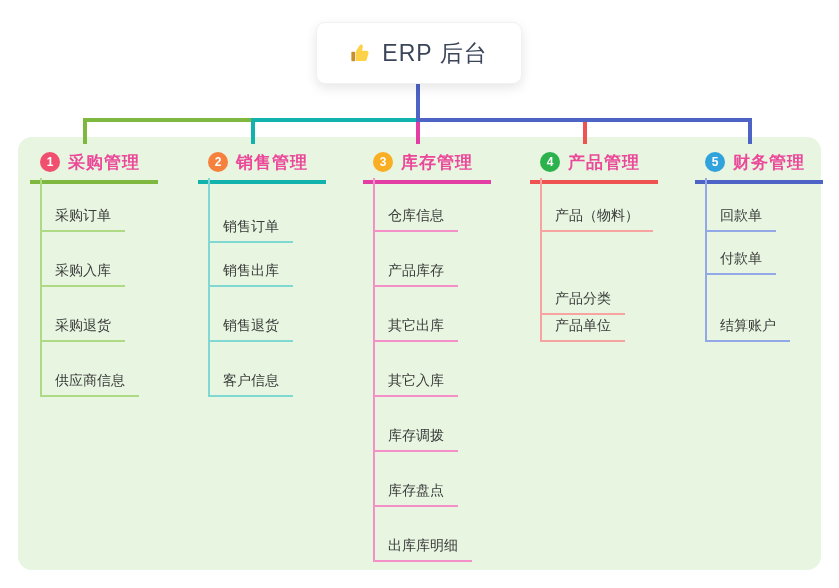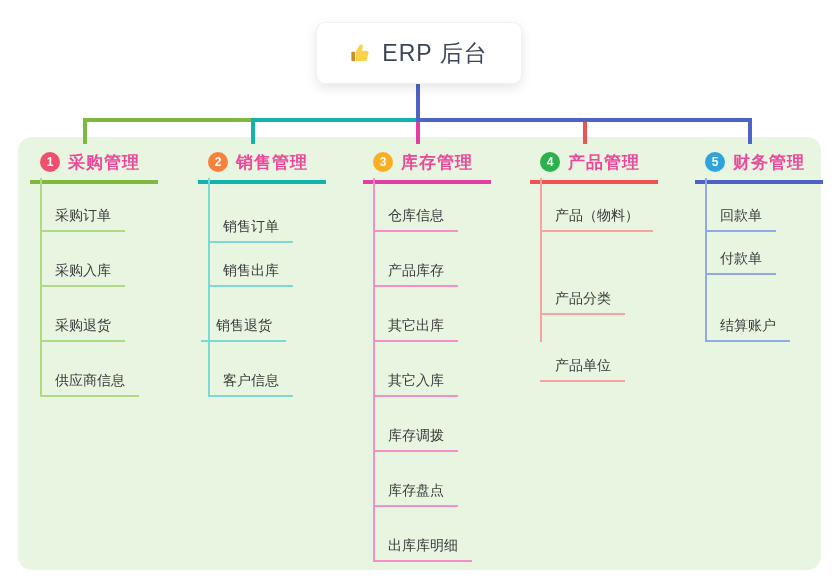--- a/index.html
+++ b/index.html
@@ -93,42 +93,42 @@
       <div class="child-node" style="left: 40px; top: 260px; border-bottom: 2px solid rgb(174, 218, 133);">采购入库</div>
       <div class="child-node" style="left: 40px; top: 315px; border-bottom: 2px solid rgb(174, 218, 133);">采购退货</div>
       <div class="child-node" style="left: 40px; top: 370px; border-bottom: 2px solid rgb(174, 218, 133);">供应商信息</div>
       <div class="branch-title" style="left: 198px; top: 150px; border-bottom: 4px solid rgb(18, 179, 172);">
         <span class="badge" style="background: rgb(246, 129, 60);">2</span>
         <span class="branch-label">销售管理</span>
       </div>
       <div class="vline" style="left: 208px; top: 178px; width: 2px; height: 219px; background: rgb(127, 216, 210);"></div>
       <div class="child-node" style="left: 208px; top: 216px; border-bottom: 2px solid rgb(127, 216, 210);">销售订单</div>
       <div class="child-node" style="left: 208px; top: 260px; border-bottom: 2px solid rgb(127, 216, 210);">销售出库</div>
-      <div class="child-node" style="left: 201px; top: 315px; border-bottom: 2px solid rgb(127, 216, 210);">销售退货</div>
+      <div class="child-node" style="left: 208px; top: 315px; border-bottom: 2px solid rgb(127, 216, 210);">销售退货</div>
       <div class="child-node" style="left: 208px; top: 370px; border-bottom: 2px solid rgb(127, 216, 210);">客户信息</div>
       <div class="branch-title" style="left: 363px; top: 150px; border-bottom: 4px solid rgb(226, 62, 164);">
         <span class="badge" style="background: rgb(249, 174, 36);">3</span>
         <span class="branch-label">库存管理</span>
       </div>
       <div class="vline" style="left: 373px; top: 178px; width: 2px; height: 384px; background: rgb(244, 144, 199);"></div>
       <div class="child-node" style="left: 373px; top: 205px; border-bottom: 2px solid rgb(244, 144, 199);">仓库信息</div>
       <div class="child-node" style="left: 373px; top: 260px; border-bottom: 2px solid rgb(244, 144, 199);">产品库存</div>
       <div class="child-node" style="left: 373px; top: 315px; border-bottom: 2px solid rgb(244, 144, 199);">其它出库</div>
       <div class="child-node" style="left: 373px; top: 370px; border-bottom: 2px solid rgb(244, 144, 199);">其它入库</div>
       <div class="child-node" style="left: 373px; top: 425px; border-bottom: 2px solid rgb(244, 144, 199);">库存调拨</div>
       <div class="child-node" style="left: 373px; top: 480px; border-bottom: 2px solid rgb(244, 144, 199);">库存盘点</div>
       <div class="child-node" style="left: 373px; top: 535px; border-bottom: 2px solid rgb(244, 144, 199);">出库库明细</div>
       <div class="branch-title" style="left: 530px; top: 150px; border-bottom: 4px solid rgb(238, 83, 81);">
         <span class="badge" style="background: rgb(44, 178, 76);">4</span>
         <span class="branch-label">产品管理</span>
       </div>
       <div class="vline" style="left: 540px; top: 178px; width: 2px; height: 164px; background: rgb(247, 163, 161);"></div>
       <div class="child-node" style="left: 540px; top: 205px; border-bottom: 2px solid rgb(247, 163, 161);">产品（物料）</div>
       <div class="child-node" style="left: 540px; top: 260px; border-bottom: 2px solid rgb(247, 163, 161); margin-top: 28px;">产品分类</div>
-      <div class="child-node" style="left: 540px; top: 315px; border-bottom: 2px solid rgb(247, 163, 161); margin-top: 40px;">产品单位</div>
+      <div class="child-node" style="left: 540px; top: 315px; border-bottom: 2px solid rgb(247, 163, 161);">产品单位</div>
       <div class="branch-title" style="left: 695px; top: 150px; border-bottom: 4px solid rgb(77, 99, 197);">
         <span class="badge" style="background: rgb(48, 163, 220);">5</span>
         <span class="branch-label">财务管理</span>
       </div>
       <div class="vline" style="left: 705px; top: 178px; width: 2px; height: 164px; background: rgb(147, 168, 230);"></div>
       <div class="child-node" style="left: 705px; top: 205px; border-bottom: 2px solid rgb(147, 168, 230);">回款单</div>
       <div class="child-node" style="left: 705px; top: 248px; border-bottom: 2px solid rgb(147, 168, 230);">付款单</div>
       <div class="child-node" style="left: 705px; top: 315px; border-bottom: 2px solid rgb(147, 168, 230);">结算账户</div>
     </div>
 

